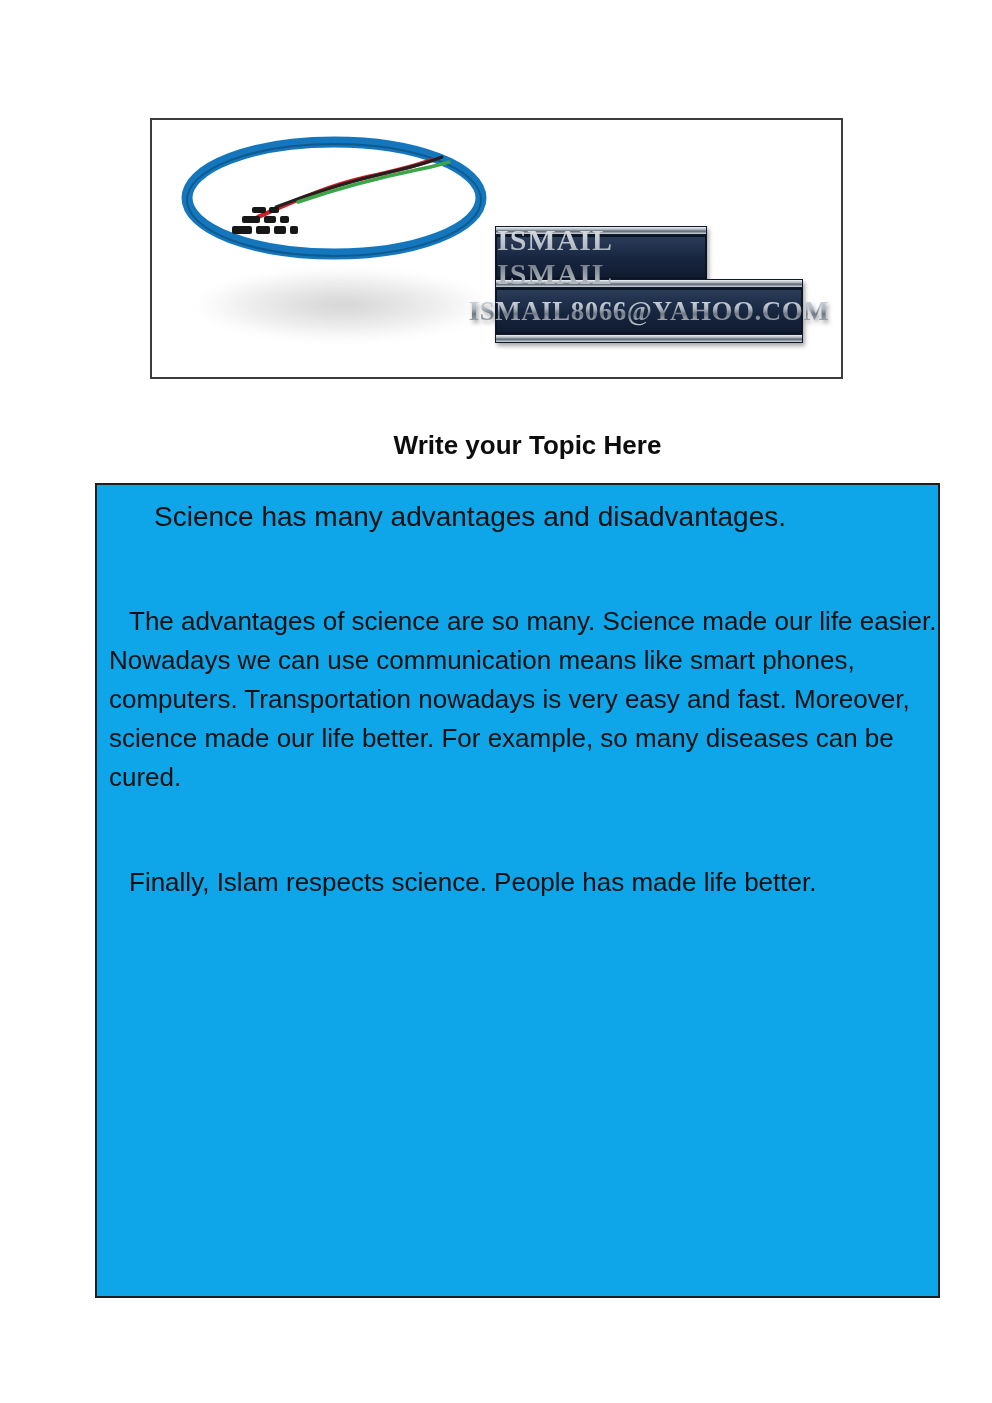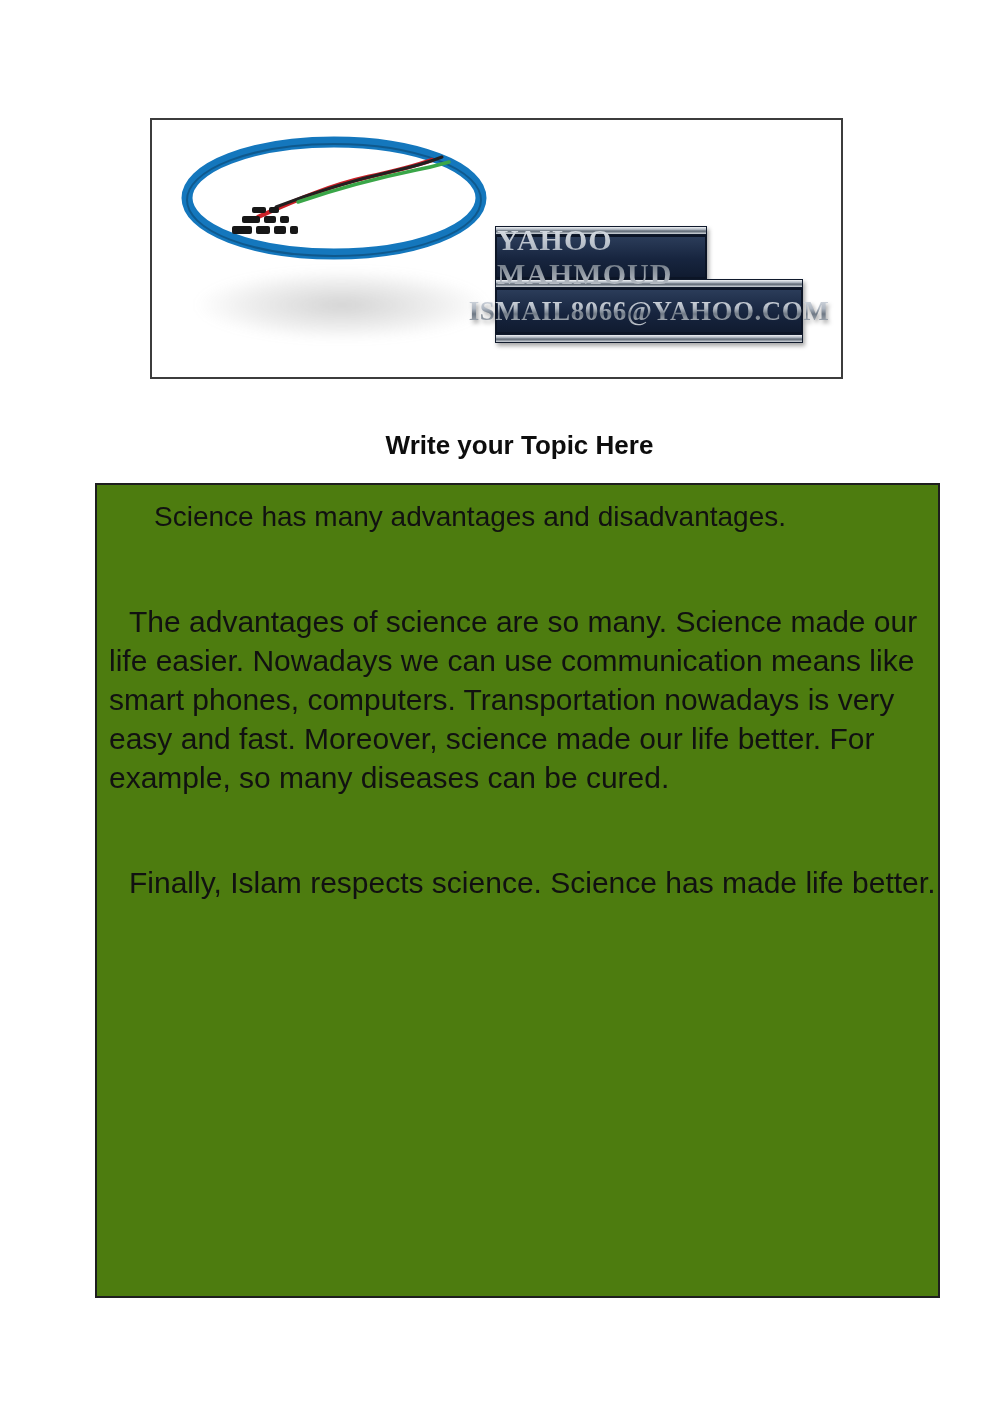--- a/index.html
+++ b/index.html
@@ -65,37 +65,37 @@
     background-clip:text;
     color:#b7bec9;
     -webkit-text-fill-color:transparent;
     text-shadow:none;
   }
   .np-text.l1{font-size:30px;}
   .np-text.l2{font-size:27px;letter-spacing:0.5px;}
 
   
   .topic-title{
-    position:absolute;left:97px;top:430px;width:845px;
+    position:absolute;left:105px;top:430px;width:845px;
     text-align:center;
     font-size:26px;font-weight:bold;color:#0d0d0d;
   }
 
   
   .essay-box{
     position:absolute;left:95px;top:483px;
     width:845px;height:815px;
     border:2px solid #1e1e1e;
     box-sizing:border-box;
     padding:12px 0 0 12px;
-    background:#4d7c0f;
+    background:#0ea5e9;
   }
   .essay-box p{
     margin:0 0 66px 0;
-    font-size:30px;line-height:39px;color:#111111;
+    font-size:26px;line-height:39px;color:#111111;
   }
   .essay-box p:nth-of-type(1){text-indent:45px;font-size:28px;}
   .essay-box p:nth-of-type(2){text-indent:20px;}
   .essay-box p:nth-of-type(3){text-indent:20px;}
   .essay-box p:nth-of-type(4){text-indent:29px;}
   .essay-box p:nth-of-type(5){text-indent:10px;margin-bottom:0;}
 </style>
 </head>
 <body>
 
@@ -125,31 +125,31 @@
         <rect x="52" y="91" width="20" height="8" rx="2"></rect>
         <rect x="76" y="91" width="14" height="8" rx="2"></rect>
         <rect x="94" y="91" width="12" height="8" rx="2"></rect>
         <rect x="110" y="91" width="8" height="8" rx="2"></rect>
       </g>
     </svg>
 
     <div class="nameplate">
       <div class="np-bar short"></div>
       <div class="np-row short">
-        <span class="np-text l1">YAHOO MAHMOUD</span>
+        <span class="np-text l1">ISMAIL ISMAIL</span>
       </div>
       <div class="np-bar full"></div>
       <div class="np-row full">
         <span class="np-text l2">ISMAIL8066@YAHOO.COM</span>
       </div>
       <div class="np-bar full"></div>
     </div>
   </div>
 
   <div class="topic-title">Write your Topic Here</div>
 
   <div class="essay-box">
     <p>Science has many advantages and disadvantages.</p>
     <p>The advantages of science are so many. Science made our life easier. Nowadays we can use communication means like smart phones, computers. Transportation nowadays is very easy and fast. Moreover, science made our life better. For example, so many diseases can be cured.</p>
-    <p>Finally, Islam respects science. Science has made life better.</p>
+    <p>Finally, Islam respects science. People has made life better.</p>
   </div>
 
 </div>
 
 </body></html>

